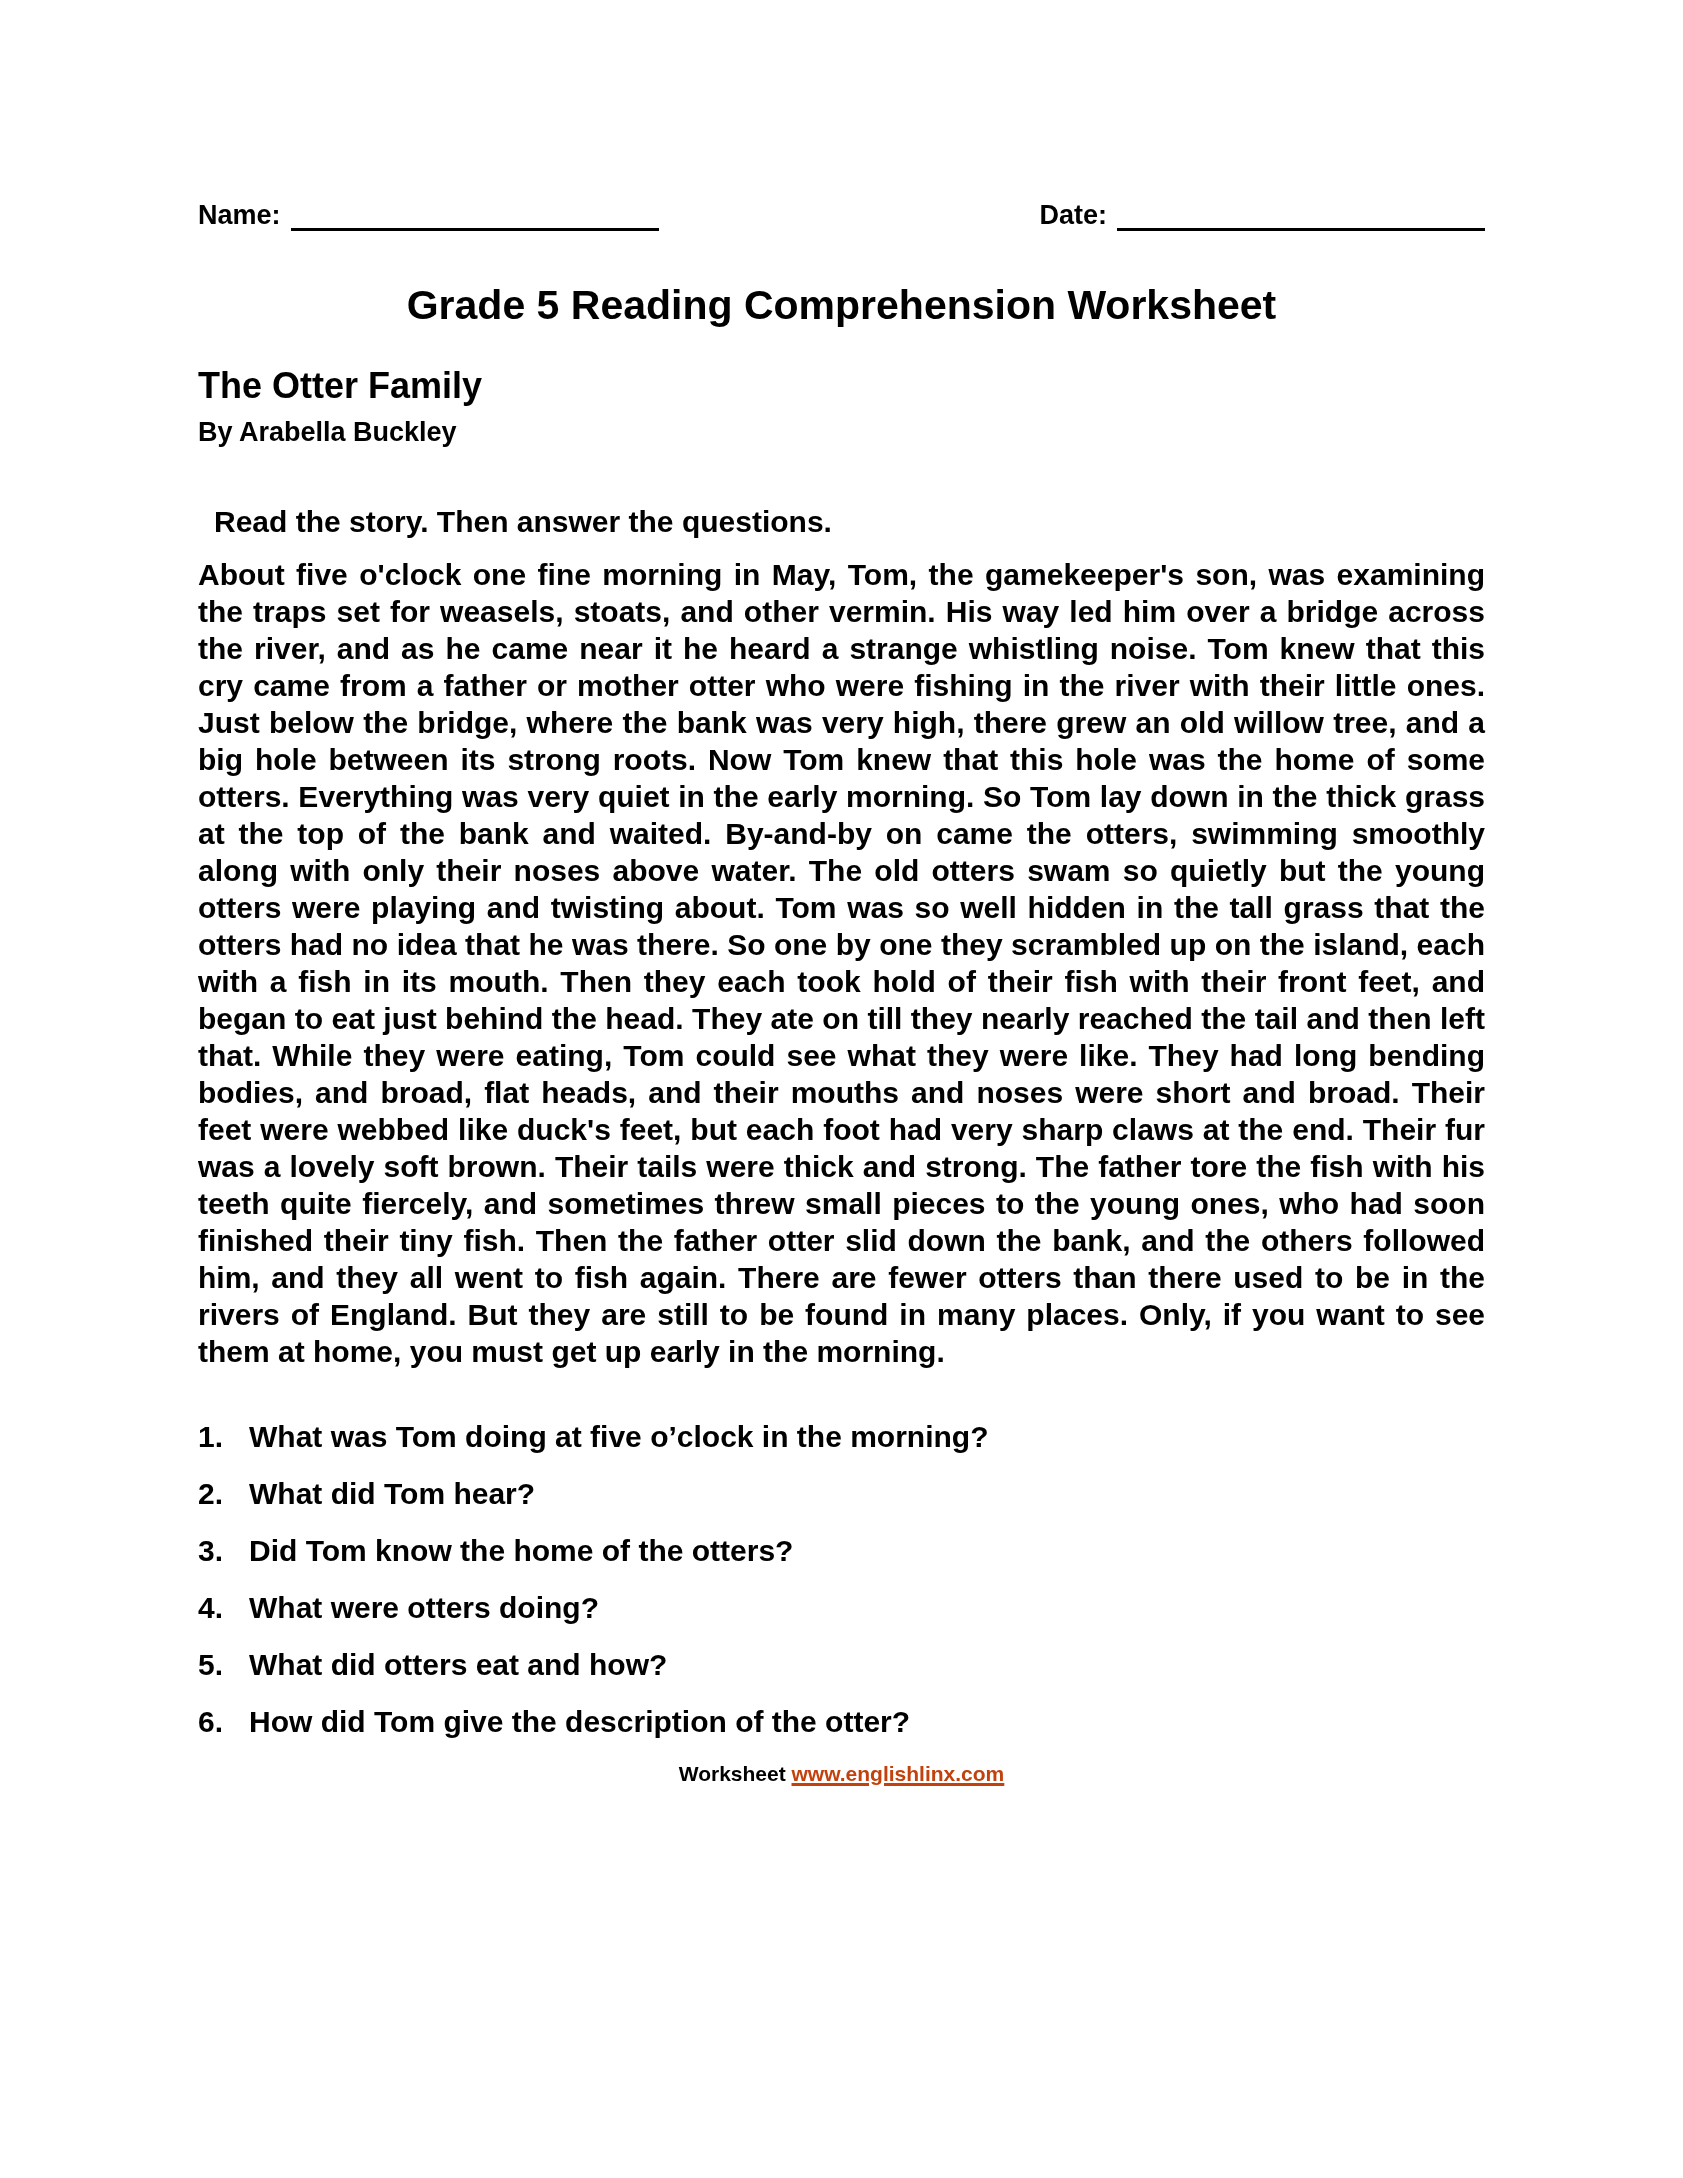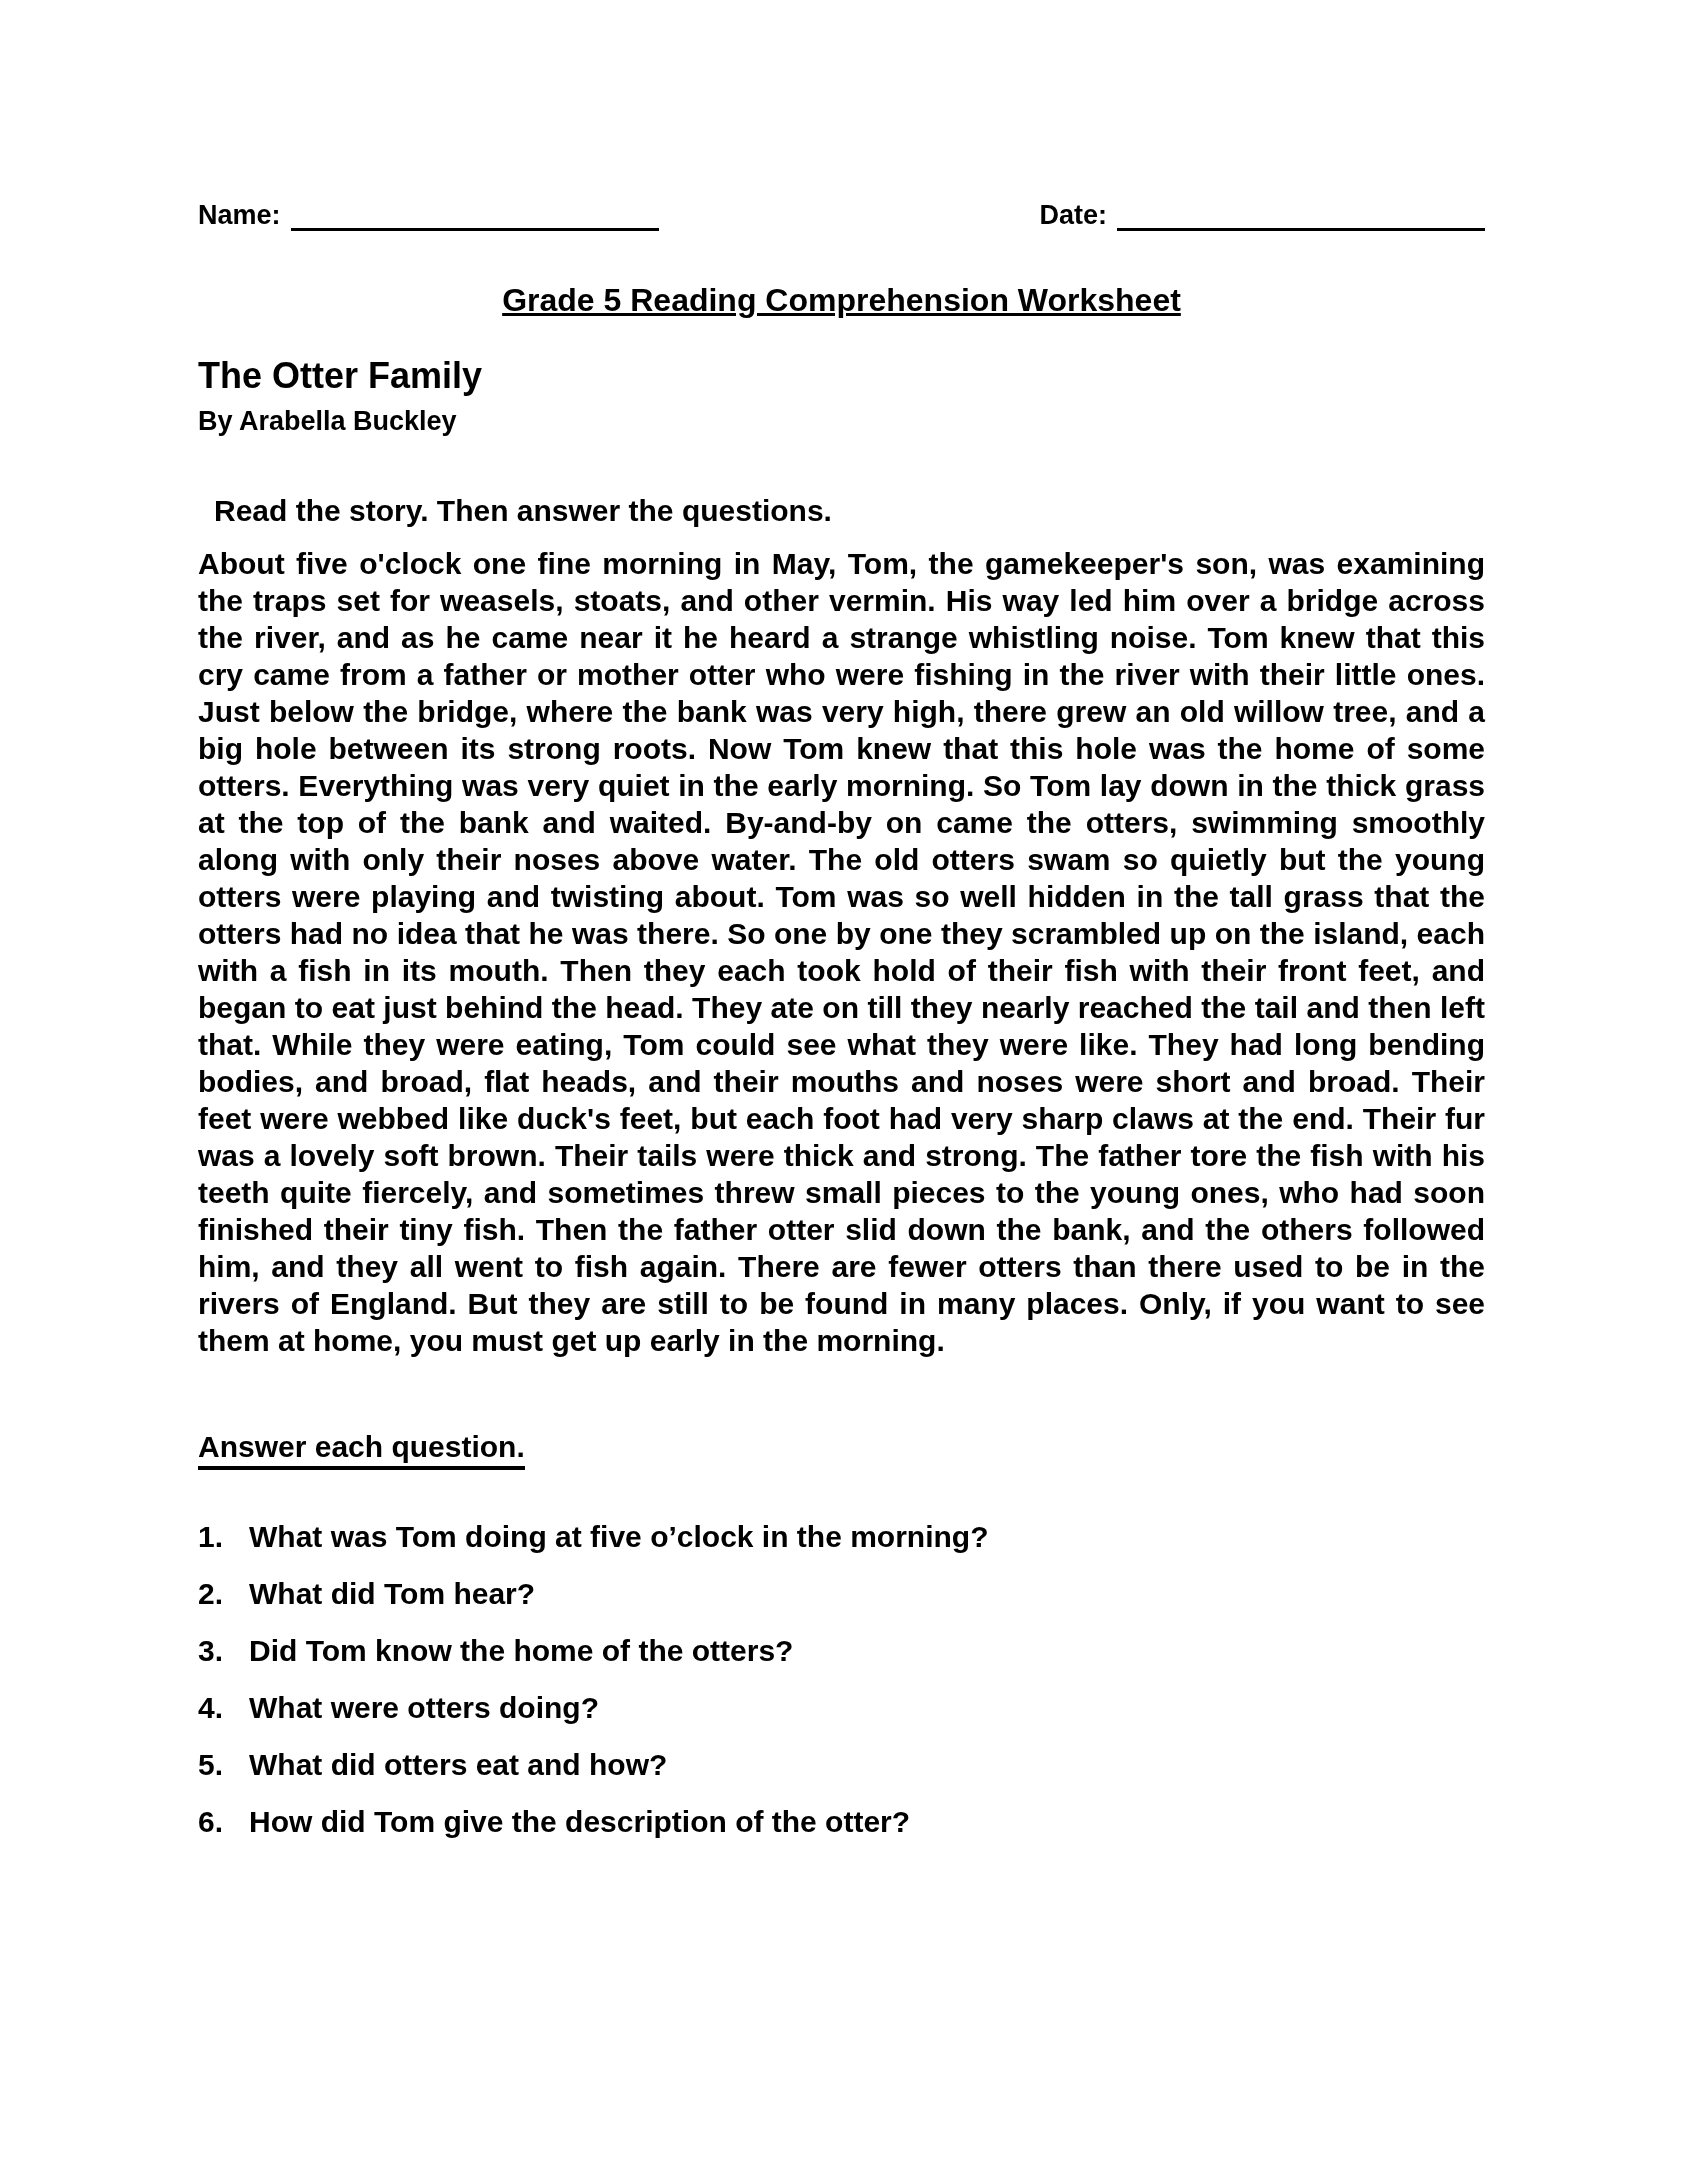--- a/index.html
+++ b/index.html
@@ -40,24 +40,23 @@
     height: 30px;
     margin-left: 10px;
   }
   .blank-line.name { width: 368px; }
   .blank-line.date { width: 368px; }
 
   
   .doc-title {
     margin: 51px 0 0 0;
     text-align: center;
-    font-size: 32px;
+    font-size: 41px;
     font-stretch: condensed;
     line-height: 1.15;
-    text-decoration: underline;
   }
   .story-title {
     margin: 36px 0 0 0;
     text-align: left;
     font-size: 36px;
     font-stretch: condensed;
     line-height: 1.15;
   }
   .byline {
     margin: 10px 0 0 0;
@@ -142,23 +141,20 @@
 
   <h2 class="story-title">The Otter Family</h2>
 
   <h3 class="byline">By Arabella Buckley</h3>
 
   <div class="body-block">
     <p class="instructions">Read the story. Then answer the questions.</p>
     <p class="story-text">About five o'clock one fine morning in May, Tom, the gamekeeper's son, was examining the traps set for weasels, stoats, and other vermin. His way led him over a bridge across the river, and as he came near it he heard a strange whistling noise. Tom knew that this cry came from a father or mother otter who were fishing in the river with their little ones. Just below the bridge, where the bank was very high, there grew an old willow tree, and a big hole between its strong roots. Now Tom knew that this hole was the home of some otters. Everything was very quiet in the early morning. So Tom lay down in the thick grass at the top of the bank and waited. By-and-by on came the otters, swimming smoothly along with only their noses above water. The old otters swam so quietly but the young otters were playing and twisting about. Tom was so well hidden in the tall grass that the otters had no idea that he was there. So one by one they scrambled up on the island, each with a fish in its mouth. Then they each took hold of their fish with their front feet, and began to eat just behind the head. They ate on till they nearly reached the tail and then left that. While they were eating, Tom could see what they were like. They had long bending bodies, and broad, flat heads, and their mouths and noses were short and broad. Their feet were webbed like duck's feet, but each foot had very sharp claws at the end. Their fur was a lovely soft brown. Their tails were thick and strong. The father tore the fish with his teeth quite fiercely, and sometimes threw small pieces to the young ones, who had soon finished their tiny fish. Then the father otter slid down the bank, and the others followed him, and they all went to fish again. There are fewer otters than there used to be in the rivers of England. But they are still to be found in many places. Only, if you want to see them at home, you must get up early in the morning.</p>
   </div>
 
-  <div class="answer-heading">
-    <span>Answer each question.</span>
-  </div>
 
   <div class="questions">
     <div class="question-row">
       <span class="question-number">1.</span>
       <span class="question-text">What was Tom doing at five o’clock in the morning?</span>
     </div>
     <div class="question-row">
       <span class="question-number">2.</span>
       <span class="question-text">What did Tom hear?</span>
     </div>

